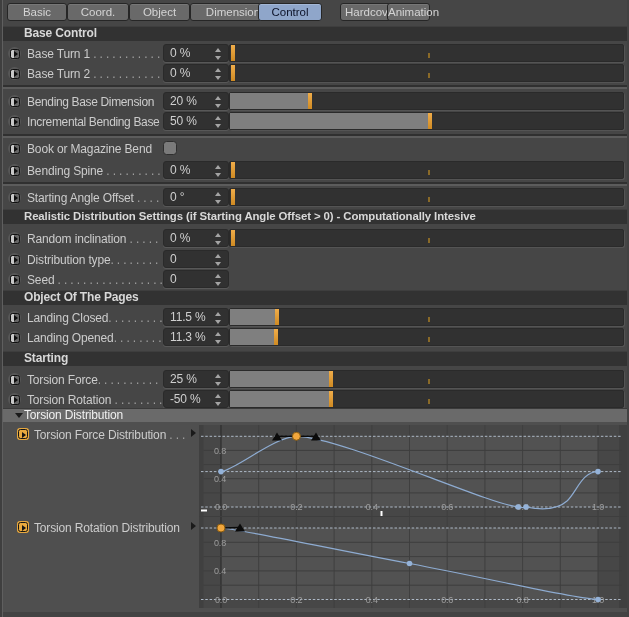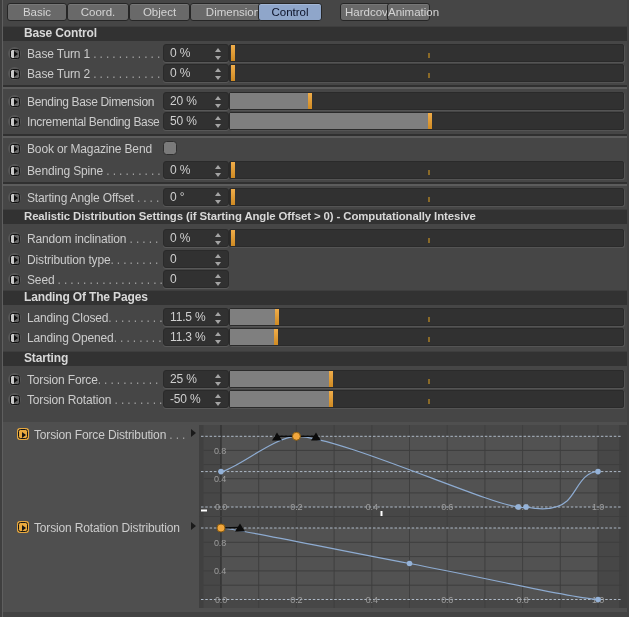--- a/index.html
+++ b/index.html
@@ -54,21 +54,21 @@
   <div class="tab" style="left:7px;width:60px;">Basic</div>
   <div class="tab" style="left:67px;width:62px;">Coord.</div>
   <div class="tab" style="left:129px;width:61px;">Object</div>
   <div class="tab" style="left:190px;width:86px;">Dimension</div>
   <div class="tab act" style="left:258px;width:64px;">Control</div>
   <div class="tab" style="left:340px;width:63px;">Hardcover</div>
   <div class="tab" style="left:387px;width:43px;">Animation</div>
 </div>
 <div class="hdr" style="top:26px;">Base Control</div>
 <div class="hdr" style="top:209px;font-size:11.4px;letter-spacing:-0.1px;">Realistic Distribution Settings (if Starting Angle Offset &gt; 0) - Computationally Intesive</div>
-<div class="hdr" style="top:290px;">Landing Of The Pages</div>
+<div class="hdr" style="top:290px;">Object Of The Pages</div>
 <div class="hdr" style="top:351px;">Starting</div>
 <div class="groove" style="top:85px;"></div>
 <div class="groove" style="top:134px;"></div>
 <div class="groove" style="top:182px;"></div>
 <div class="row" style="top:44px;">
       <span class="ic"></span>
  <div class="lw">Base Turn 1<span class="dots"> . . . . . . . . . . . . . . . . . . . . . . . . . . . . .</span></div>
  <div class="fld">0 %<span class="spin"></span></div>
  <div class="sld">
         <div class="tick"></div>
@@ -177,20 +177,21 @@
 <div class="row" style="top:390px;">
       <span class="ic"></span>
  <div class="lw">Torsion Rotation<span class="dots"> . . . . . . . . . . . . . . . . . . . . . . . . . . . . .</span></div>
  <div class="fld">-50 %<span class="spin"></span></div>
  <div class="sld">
         <div class="fill" style="width:99px;"></div>
         <div class="tick"></div>
         <div class="hnd" style="left:99px;"></div>
       </div>
 </div>
+<div id="tband"><span class="tri"></span>Torsion Distribution</div>
 <div id="lower"></div>
 <div id="lowest"></div>
 <span class="ic2" style="top:428px;"></span>
 <div class="glbl" style="left:34px;top:428px;width:152px;">Torsion Force Distribution<span class="dots"> . . . . . . . . . . . .</span></div>
 <div class="garr" style="left:191px;top:429px;"></div>
 <span class="ic2" style="top:521px;"></span>
 <div class="glbl" style="left:34px;top:521px;width:152px;">Torsion Rotation Distribution</div>
 <div class="garr" style="left:191px;top:522px;"></div>
 <svg id="g1" style="left:199px;top:425px;" width="430" height="91" viewBox="0 0 430 91">
  <rect x="0" y="0" width="430" height="91" fill="#474747"></rect>

